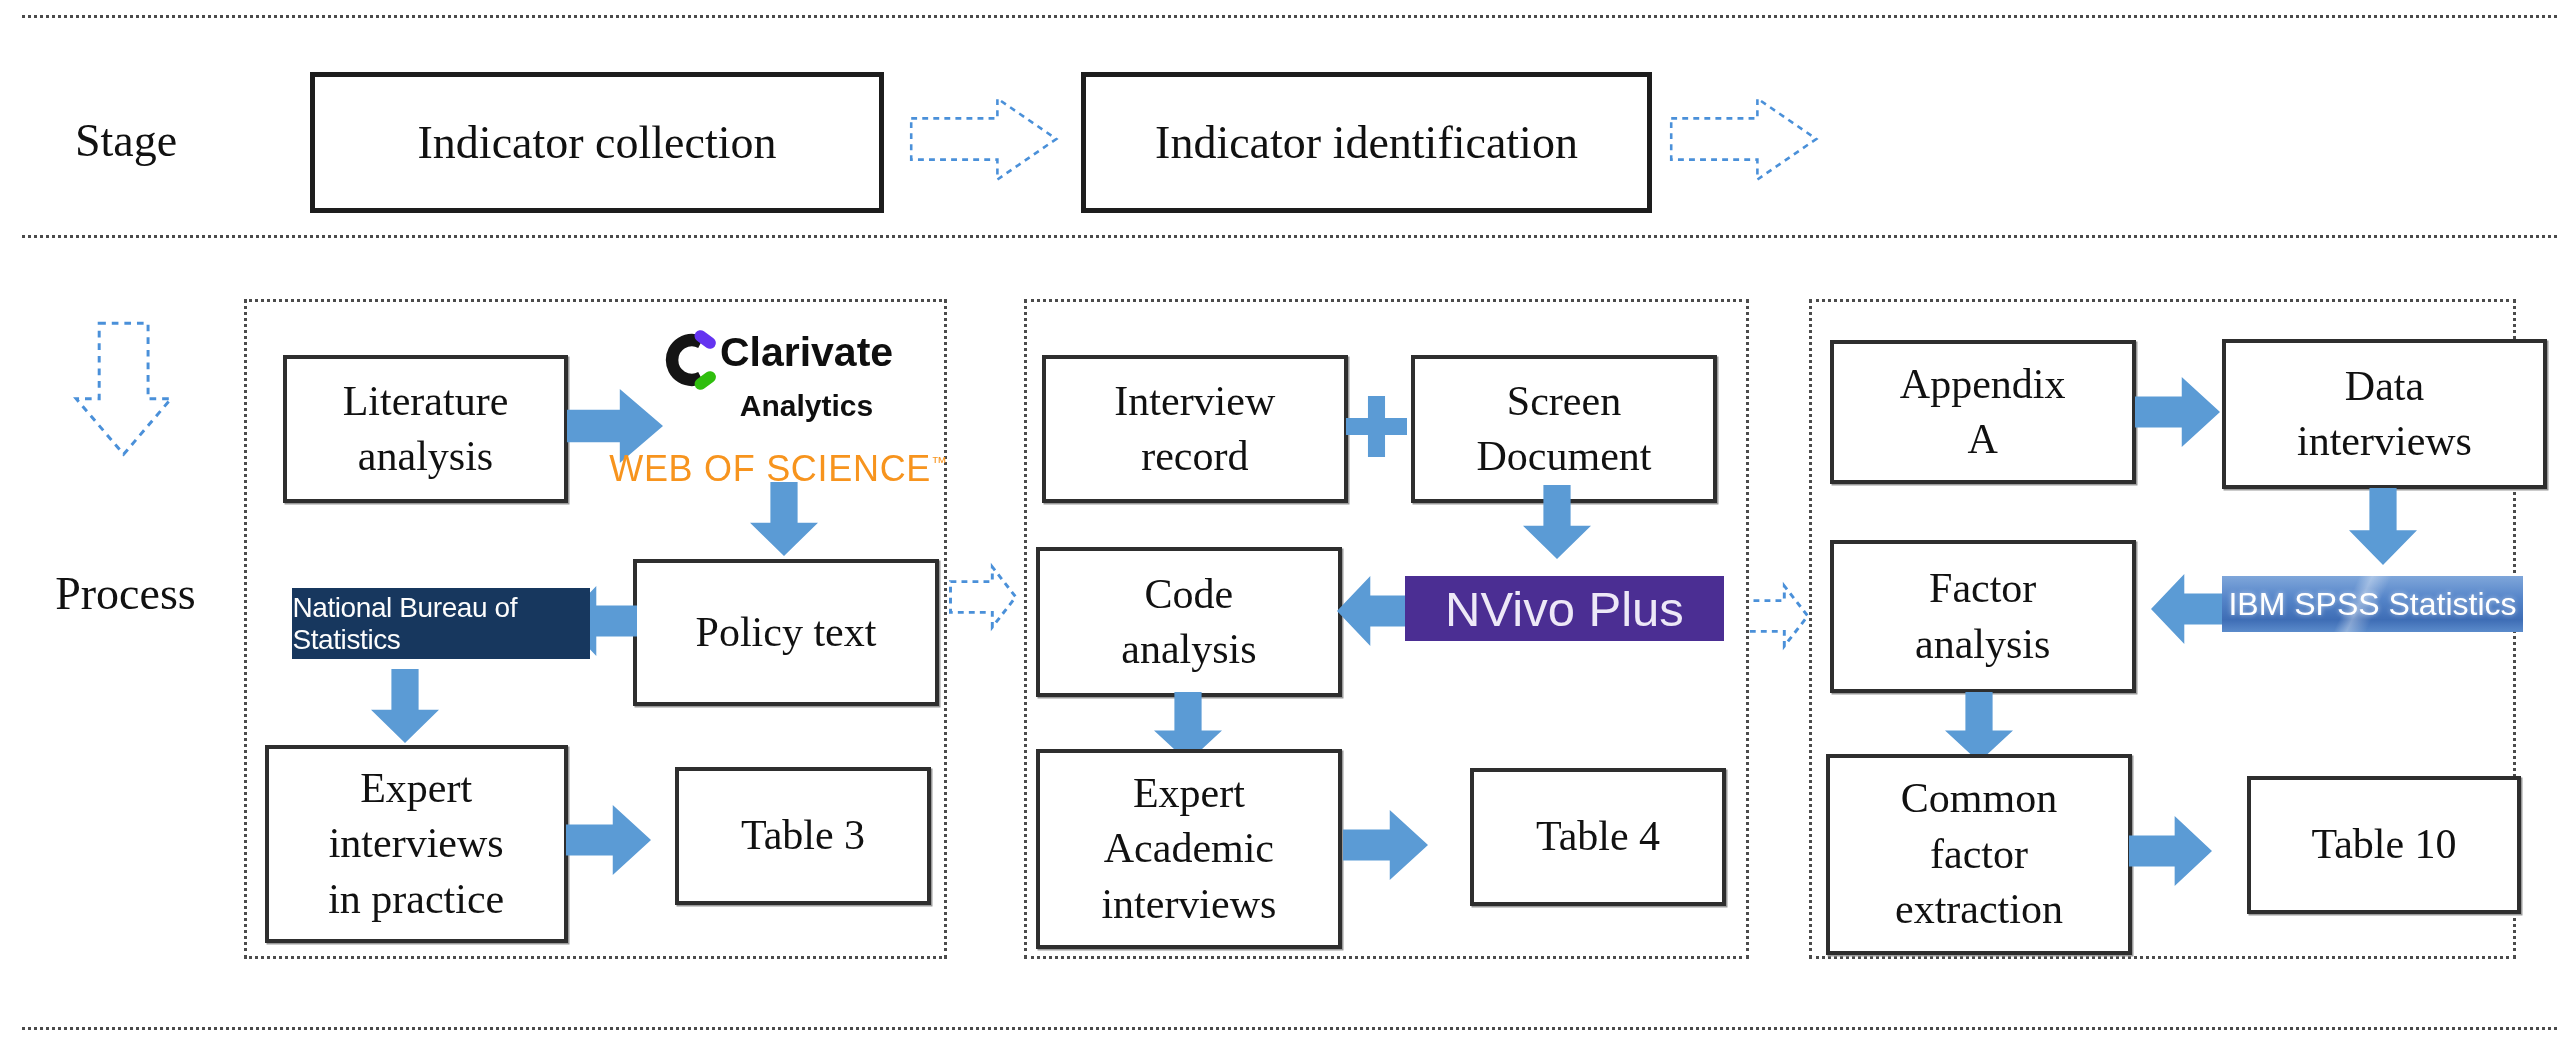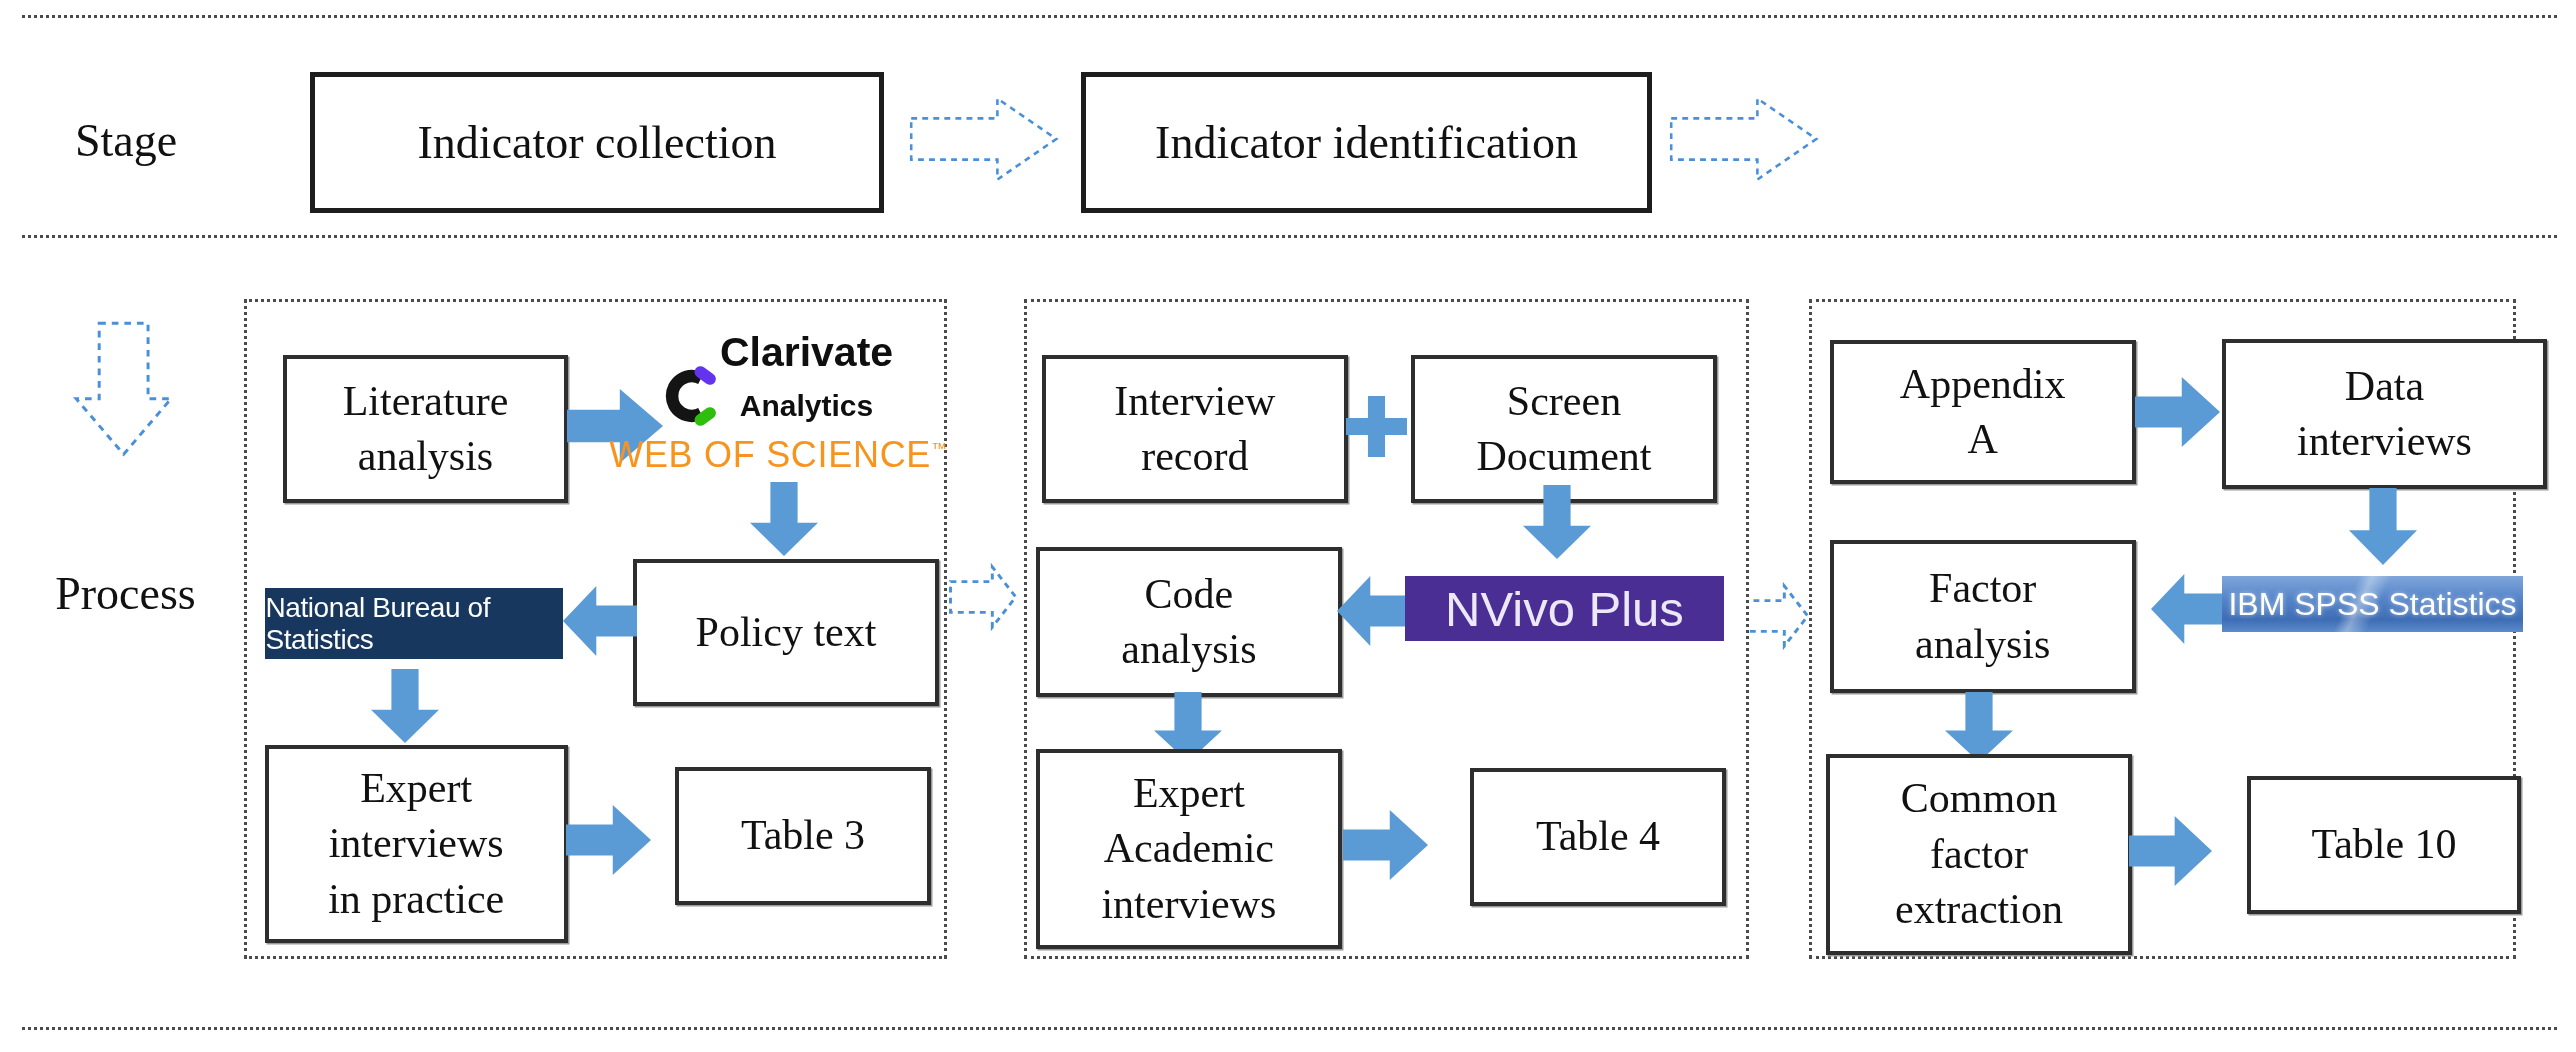--- a/index.html
+++ b/index.html
@@ -24,36 +24,36 @@
 
   .arrow{position:absolute;background:#5B9BD5;}
   .arrow-right{clip-path:polygon(0 28%,55% 28%,55% 0,100% 50%,55% 100%,55% 72%,0 72%);}
   .arrow-left {clip-path:polygon(100% 28%,45% 28%,45% 0,0 50%,45% 100%,45% 72%,100% 72%);}
   .arrow-down {clip-path:polygon(30% 0,70% 0,70% 55%,100% 55%,50% 100%,0 55%,30% 55%);}
   .plus{clip-path:polygon(36% 0,64% 0,64% 36%,100% 36%,100% 64%,64% 64%,64% 100%,36% 100%,36% 64%,0 64%,0 36%,36% 36%);}
 
   .dashedsvg{position:absolute;overflow:visible;}
 
   .navybox{position:absolute;background:#17375E;display:flex;align-items:center;justify-content:center;
-           font-family:"Liberation Sans",sans-serif;font-size:28px;color:#fdfdfd;letter-spacing:-0.4px;}
+           font-family:"Liberation Sans",sans-serif;font-size:28px;color:#fdfdfd;letter-spacing:-0.4px;margin-left:27px;}
   .nvivobox{position:absolute;background:#4B2E93;display:flex;align-items:center;justify-content:center;
             font-family:"Liberation Sans",sans-serif;font-size:49px;color:#EDE8F7;}
   .spssbox{position:absolute;display:flex;align-items:center;justify-content:center;
            background:
              linear-gradient(115deg,rgba(255,255,255,0) 42%,rgba(255,255,255,.35) 46%,rgba(255,255,255,0) 52%),
              linear-gradient(180deg,#7FA6DA 0%,#5585C9 40%,#3E6DB5 78%,#5B8BCB 100%);
            font-family:"Liberation Sans",sans-serif;font-size:32px;color:#fff;
            text-shadow:0 0 5.2px rgba(255,255,255,.55);}
 
   .clargroup{position:absolute;display:flex;flex-direction:column;align-items:center;
              font-family:"Liberation Sans",sans-serif;}
-  .clarrow{display:flex;align-items:flex-end;gap:1px;}
+  .clarrow{display:flex;align-items:flex-start;gap:1px;}
   .clartitle{font-size:41px;font-weight:700;color:#0f0f0f;line-height:1;}
   .clarsub{font-size:30px;font-weight:600;color:#0f0f0f;line-height:1.25;margin-top:14px;}
-  .wos{margin-top:10px;font-size:36px;color:#F7941E;letter-spacing:0.7px;white-space:nowrap;}
+  .wos{margin-top:24px;font-size:36px;color:#F7941E;letter-spacing:0.7px;white-space:nowrap;}
   .wos sup{font-size:16px;}
 </style>
 </head>
 <body>
 
 <div id="canvas">
 
   <div class="dotline" style="top:14.8px"></div>
   <div class="dotline" style="top:235px"></div>
   <div class="dotline" style="top:1027px"></div>

